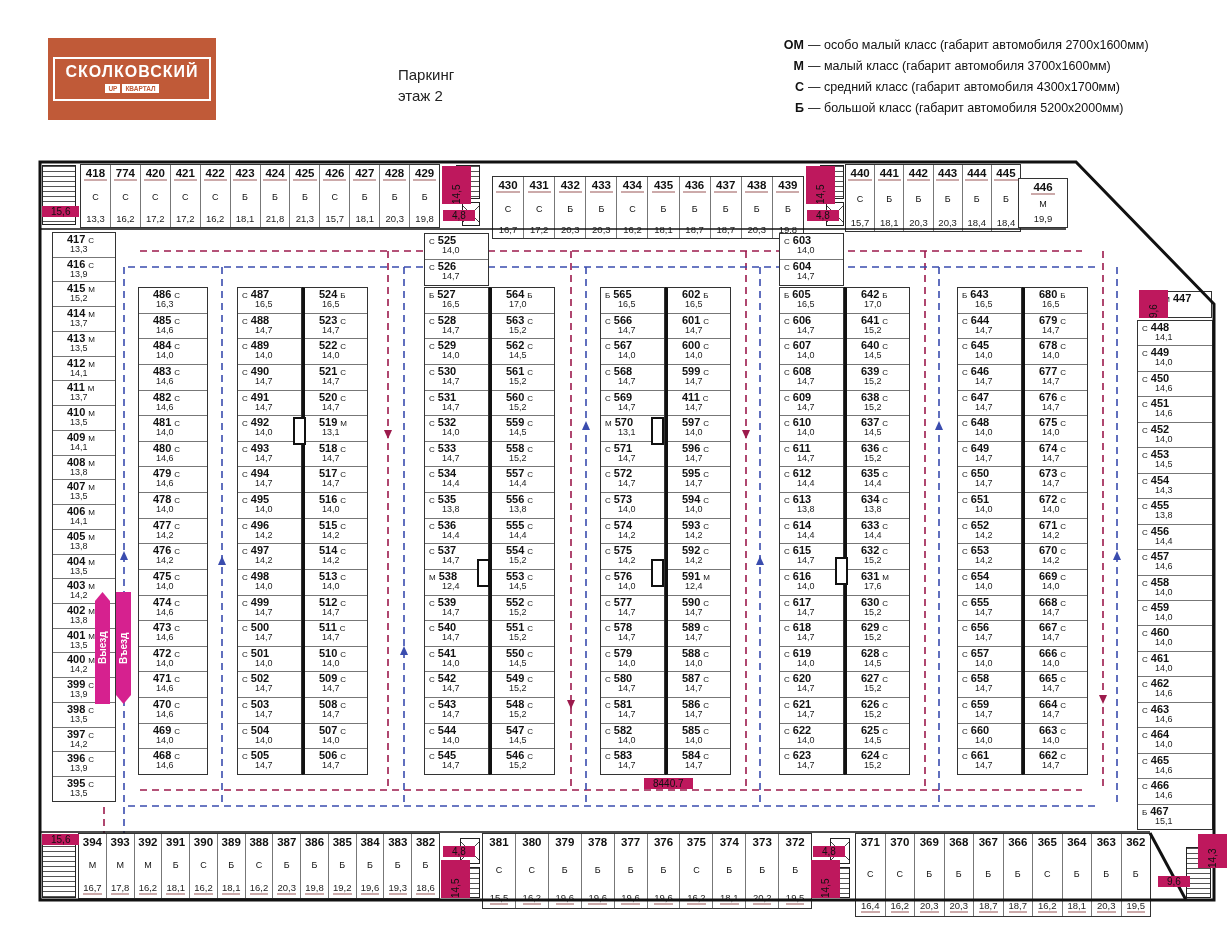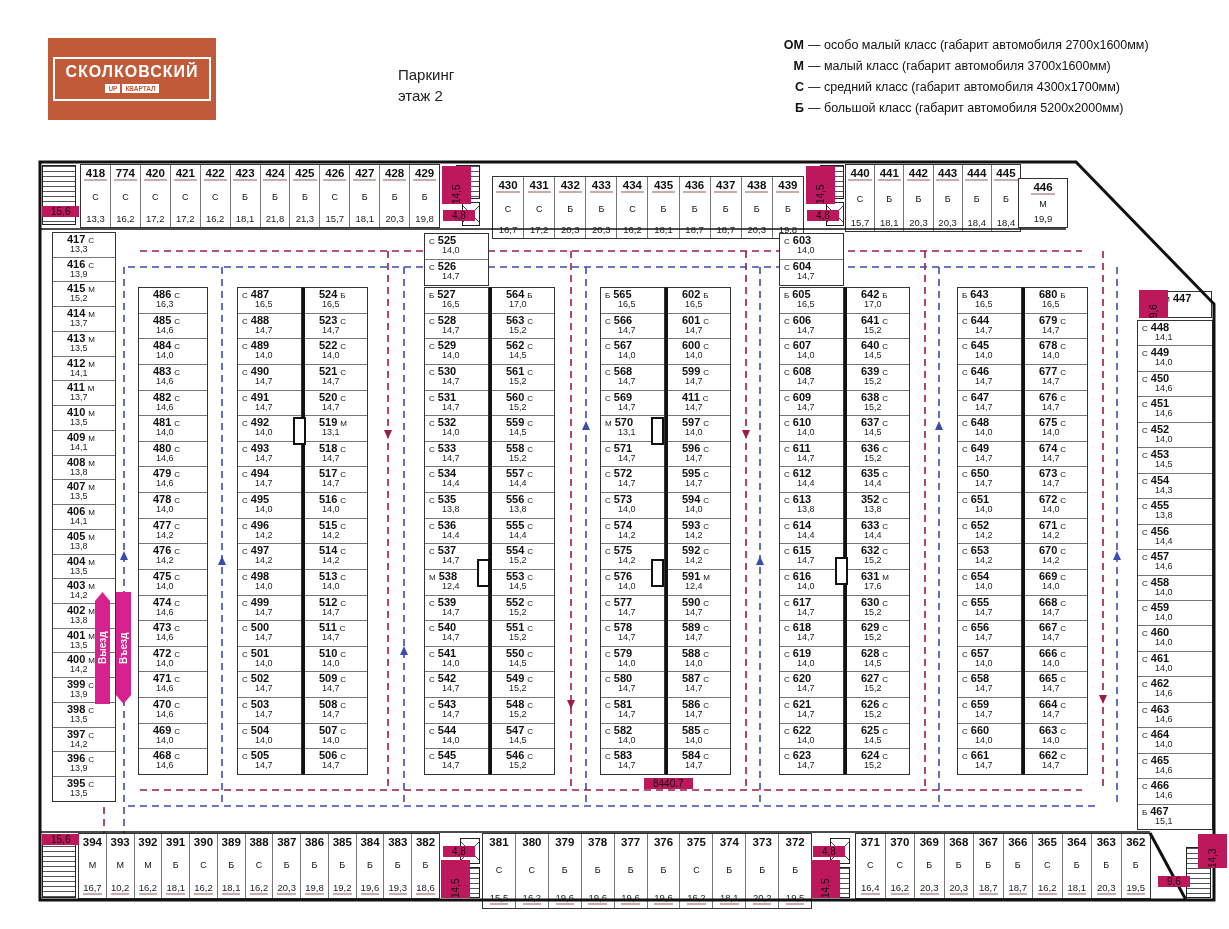--- a/index.html
+++ b/index.html
@@ -1627,21 +1627,21 @@
     <div class="stall">
       <span class="l1">
         <span class="c">С</span>
         <span class="n">635</span>
       </span>
       <span class="a">14,4</span>
     </div>
     <div class="stall">
       <span class="l1">
         <span class="c">С</span>
-        <span class="n">352</span>
+        <span class="n">634</span>
       </span>
       <span class="a">13,8</span>
     </div>
     <div class="stall">
       <span class="l1">
         <span class="c">С</span>
         <span class="n">633</span>
       </span>
       <span class="a">14,4</span>
     </div>
@@ -2138,21 +2138,21 @@
 <div class="sec v ub-area" style="left:78px;top:833px;width:362px;height:66px">
 
 <div class="stall">
       <span class="n">394</span>
       <span class="c">М</span>
       <span class="a">16,7</span>
     </div>
     <div class="stall">
       <span class="n">393</span>
       <span class="c">М</span>
-      <span class="a">10,2</span>
+      <span class="a">17,8</span>
     </div>
     <div class="stall">
       <span class="n">392</span>
       <span class="c">М</span>
       <span class="a">16,2</span>
     </div>
     <div class="stall">
       <span class="n">391</span>
       <span class="c">Б</span>
       <span class="a">18,1</span>
@@ -2249,21 +2249,21 @@
       <span class="n">373</span>
       <span class="c">Б</span>
       <span class="a">20,2</span>
     </div>
     <div class="stall">
       <span class="n">372</span>
       <span class="c">Б</span>
       <span class="a">19,5</span>
     </div>
   </div>
-<div class="sec v ub-area" style="left:855px;top:833px;width:296px;height:66px">
+<div class="sec v ub-area" style="left:855px;top:833px;width:296px;height:84px">
 
 <div class="stall">
       <span class="n">371</span>
       <span class="c">С</span>
       <span class="a">16,4</span>
     </div>
     <div class="stall">
       <span class="n">370</span>
       <span class="c">С</span>
       <span class="a">16,2</span>

